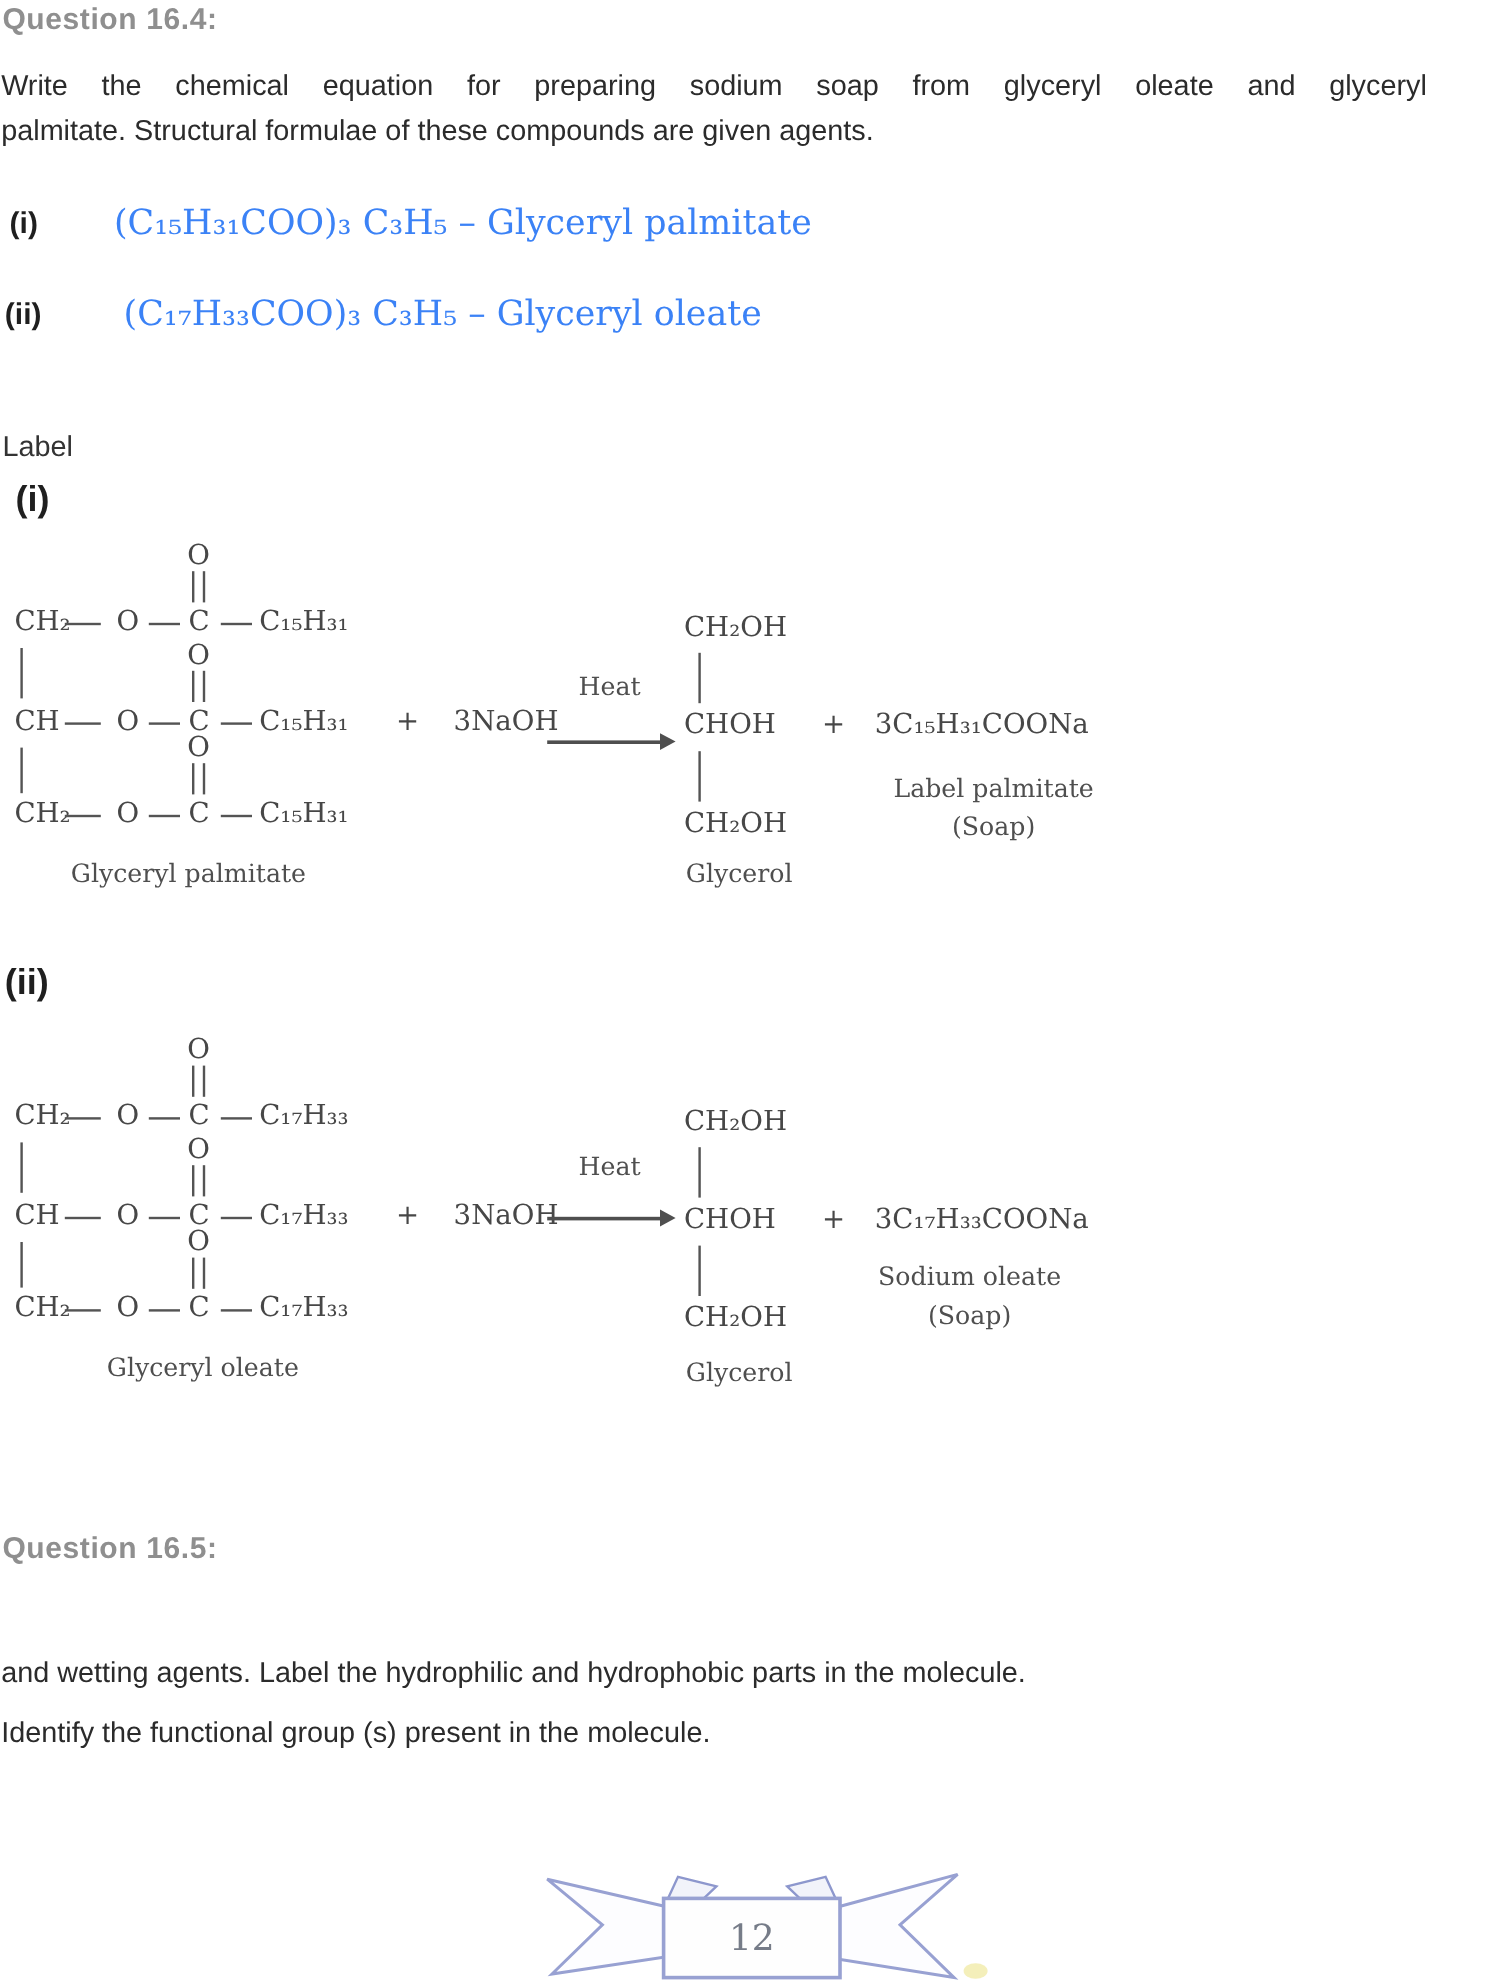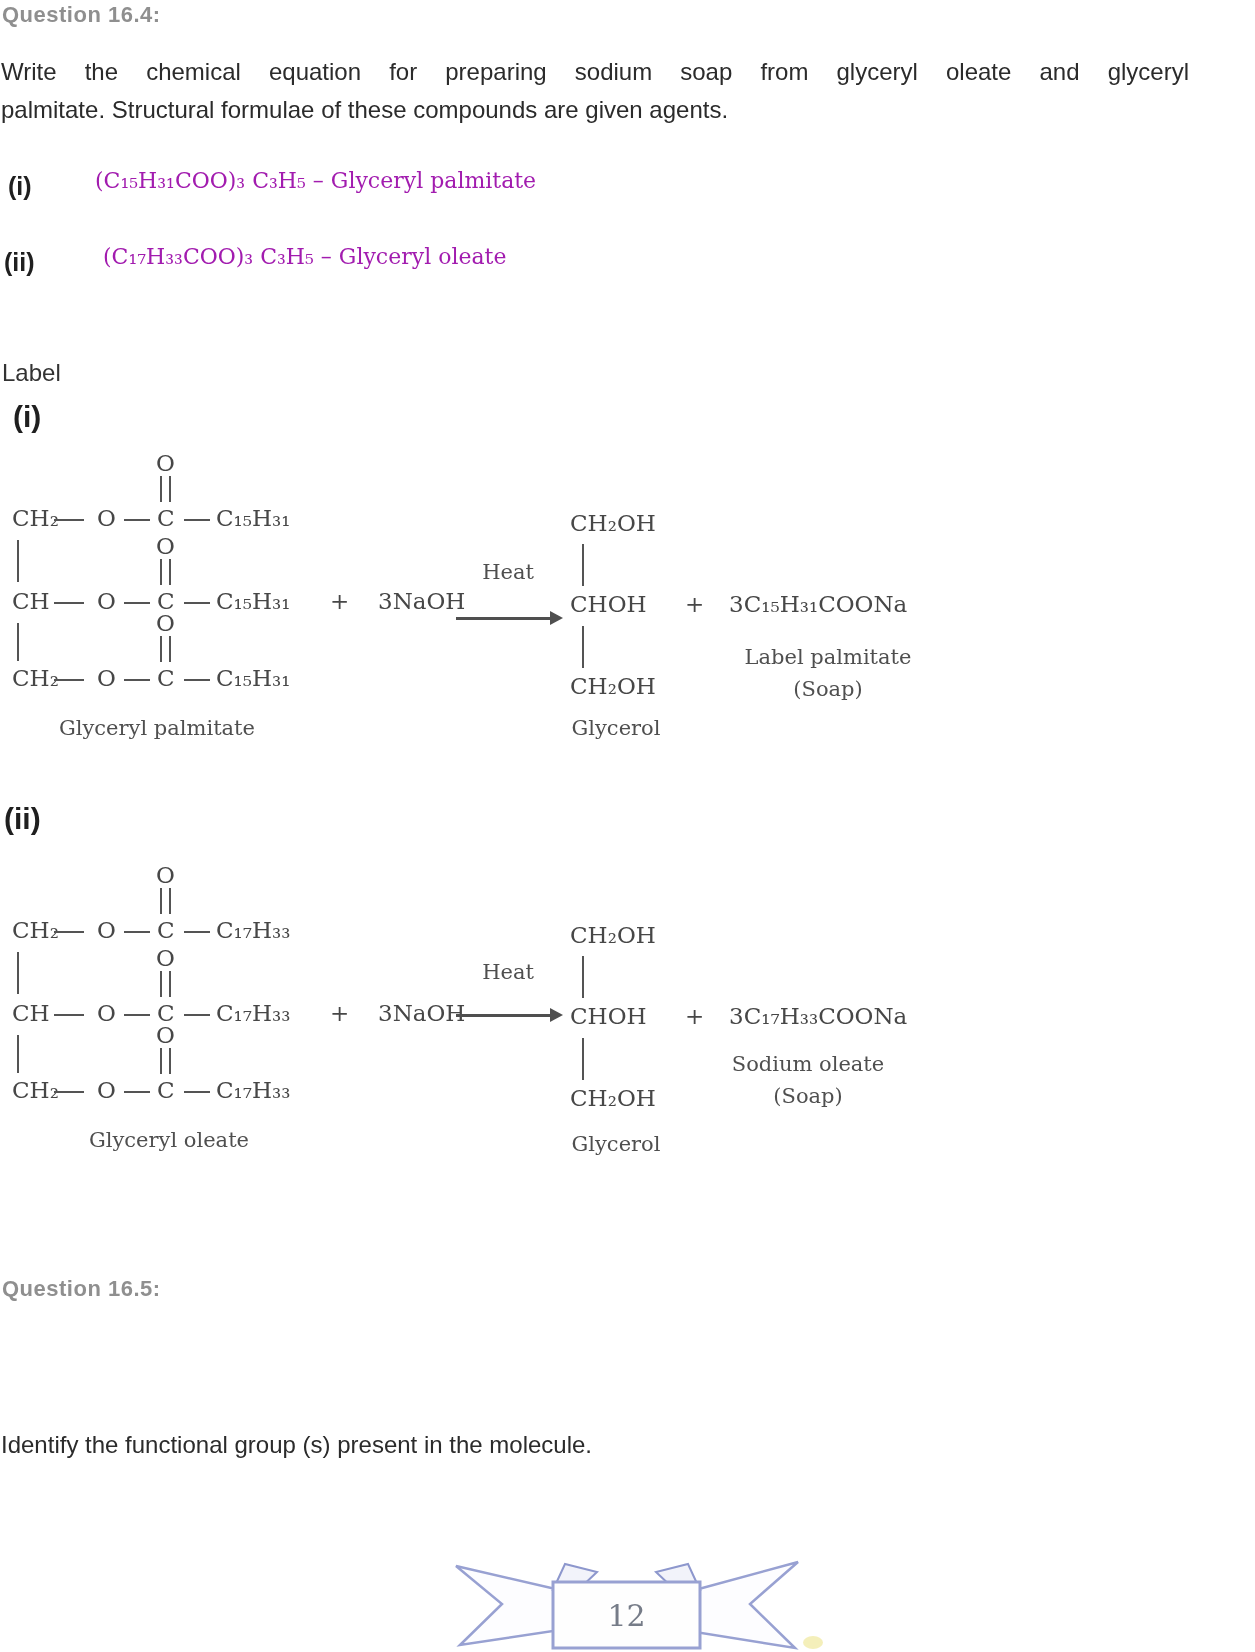--- a/index.html
+++ b/index.html
@@ -1,24 +1,24 @@
 <!DOCTYPE html>
 <html><head>
 <meta charset="utf-8">
 <style>
   html,body{margin:0;padding:0;background:#ffffff;}
   #page{position:relative;width:1255px;height:1652px;background:#ffffff;overflow:hidden;
         font-family:"Liberation Sans","DejaVu Sans",sans-serif;}
   .abs{position:absolute;}
-  .qhead{font-size:22px;font-weight:bold;color:#8f8f8f;letter-spacing:.5px;}
+  .qhead{font-size:25px;font-weight:bold;color:#8f8f8f;letter-spacing:.5px;}
   .body-line{font-size:24px;color:#2b2b2b;line-height:30px;}
   .jlast{text-align:justify;text-align-last:justify;}
   .item-label{font-size:25px;font-weight:bold;color:#1f1f1f;}
   .big-label{font-size:30px;font-weight:bold;color:#1f1f1f;}
-  .formula-line{font-family:"DejaVu Serif","Liberation Serif",serif;font-size:22px;color:#a21caf;}
+  .formula-line{font-family:"DejaVu Serif","Liberation Serif",serif;font-size:29px;color:#3b82f6;}
   .chem{font-family:"DejaVu Serif","Liberation Serif",serif;font-size:23px;color:#474747;white-space:nowrap;}
   .cap{font-family:"DejaVu Serif","Liberation Serif",serif;font-size:21px;color:#4f4f4f;text-align:center;}
   .hb{border-top:2px solid #545454;height:0;}
   .vb{border-left:2px solid #545454;width:0;}
   .db{width:7px;border-left:2px solid #545454;border-right:2px solid #545454;height:26px;}
   .arrow-line{border-top:3px solid #4f4f4f;height:0;width:96px;}
   .arrow-head{width:0;height:0;border-left:13px solid #4f4f4f;border-top:7px solid transparent;border-bottom:7px solid transparent;}
   .pagenum{font-family:"DejaVu Serif","Liberation Serif",serif;font-size:30px;color:#767c88;text-align:center;}
   .smudge{width:20px;height:13px;background:#f2ecae;border-radius:50%;opacity:.85;}
 </style>
@@ -147,20 +147,21 @@
     <span class="abs chem" style="left:570px;top:243px;">CH₂OH</span>
     <div class="abs cap" style="left:560px;top:290px;width:112px;">Glycerol</div>
 
     <span class="abs chem" style="left:685px;top:161px;">+</span>
     <span class="abs chem" style="left:729px;top:161px;">3C₁₇H₃₃COONa</span>
     <div class="abs cap" style="left:702px;top:210px;width:212px;">Sodium oleate</div>
     <div class="abs cap" style="left:702px;top:242px;width:212px;">(Soap)</div>
   </div>
 
   <div class="abs qhead" style="left:2px;top:1276px;">Question 16.5:</div>
+  <div class="abs body-line" style="left:1px;top:1380px;width:1252px;">and wetting agents. Label the hydrophilic and hydrophobic parts in the molecule.</div>
   <div class="abs body-line" style="left:1px;top:1430px;width:1252px;">Identify the functional group (s) present in the molecule.</div>
 
   <svg class="abs" style="left:440px;top:1550px;" width="380" height="102" viewBox="0 0 380 102">
     <polygon points="16,16 120,40 120,80 20,95 62,54" fill="#fdfdff" stroke="#98a1d2" stroke-width="2.5"></polygon>
     <polygon points="358,12 255,40 255,82 355,98 310,54" fill="#fdfdff" stroke="#98a1d2" stroke-width="2.5"></polygon>
     <polygon points="113,40 125,14 157,22 138,40" fill="#f2f3fa" stroke="#8d97cd" stroke-width="2"></polygon>
     <polygon points="260,40 248,14 216,22 235,40" fill="#f2f3fa" stroke="#8d97cd" stroke-width="2"></polygon>
     <rect x="113" y="32" width="147" height="66" fill="#fefefe" stroke="#98a1d2" stroke-width="3"></rect>
   </svg>
   <div class="abs pagenum" style="left:553px;top:1598px;width:147px;">12</div>

